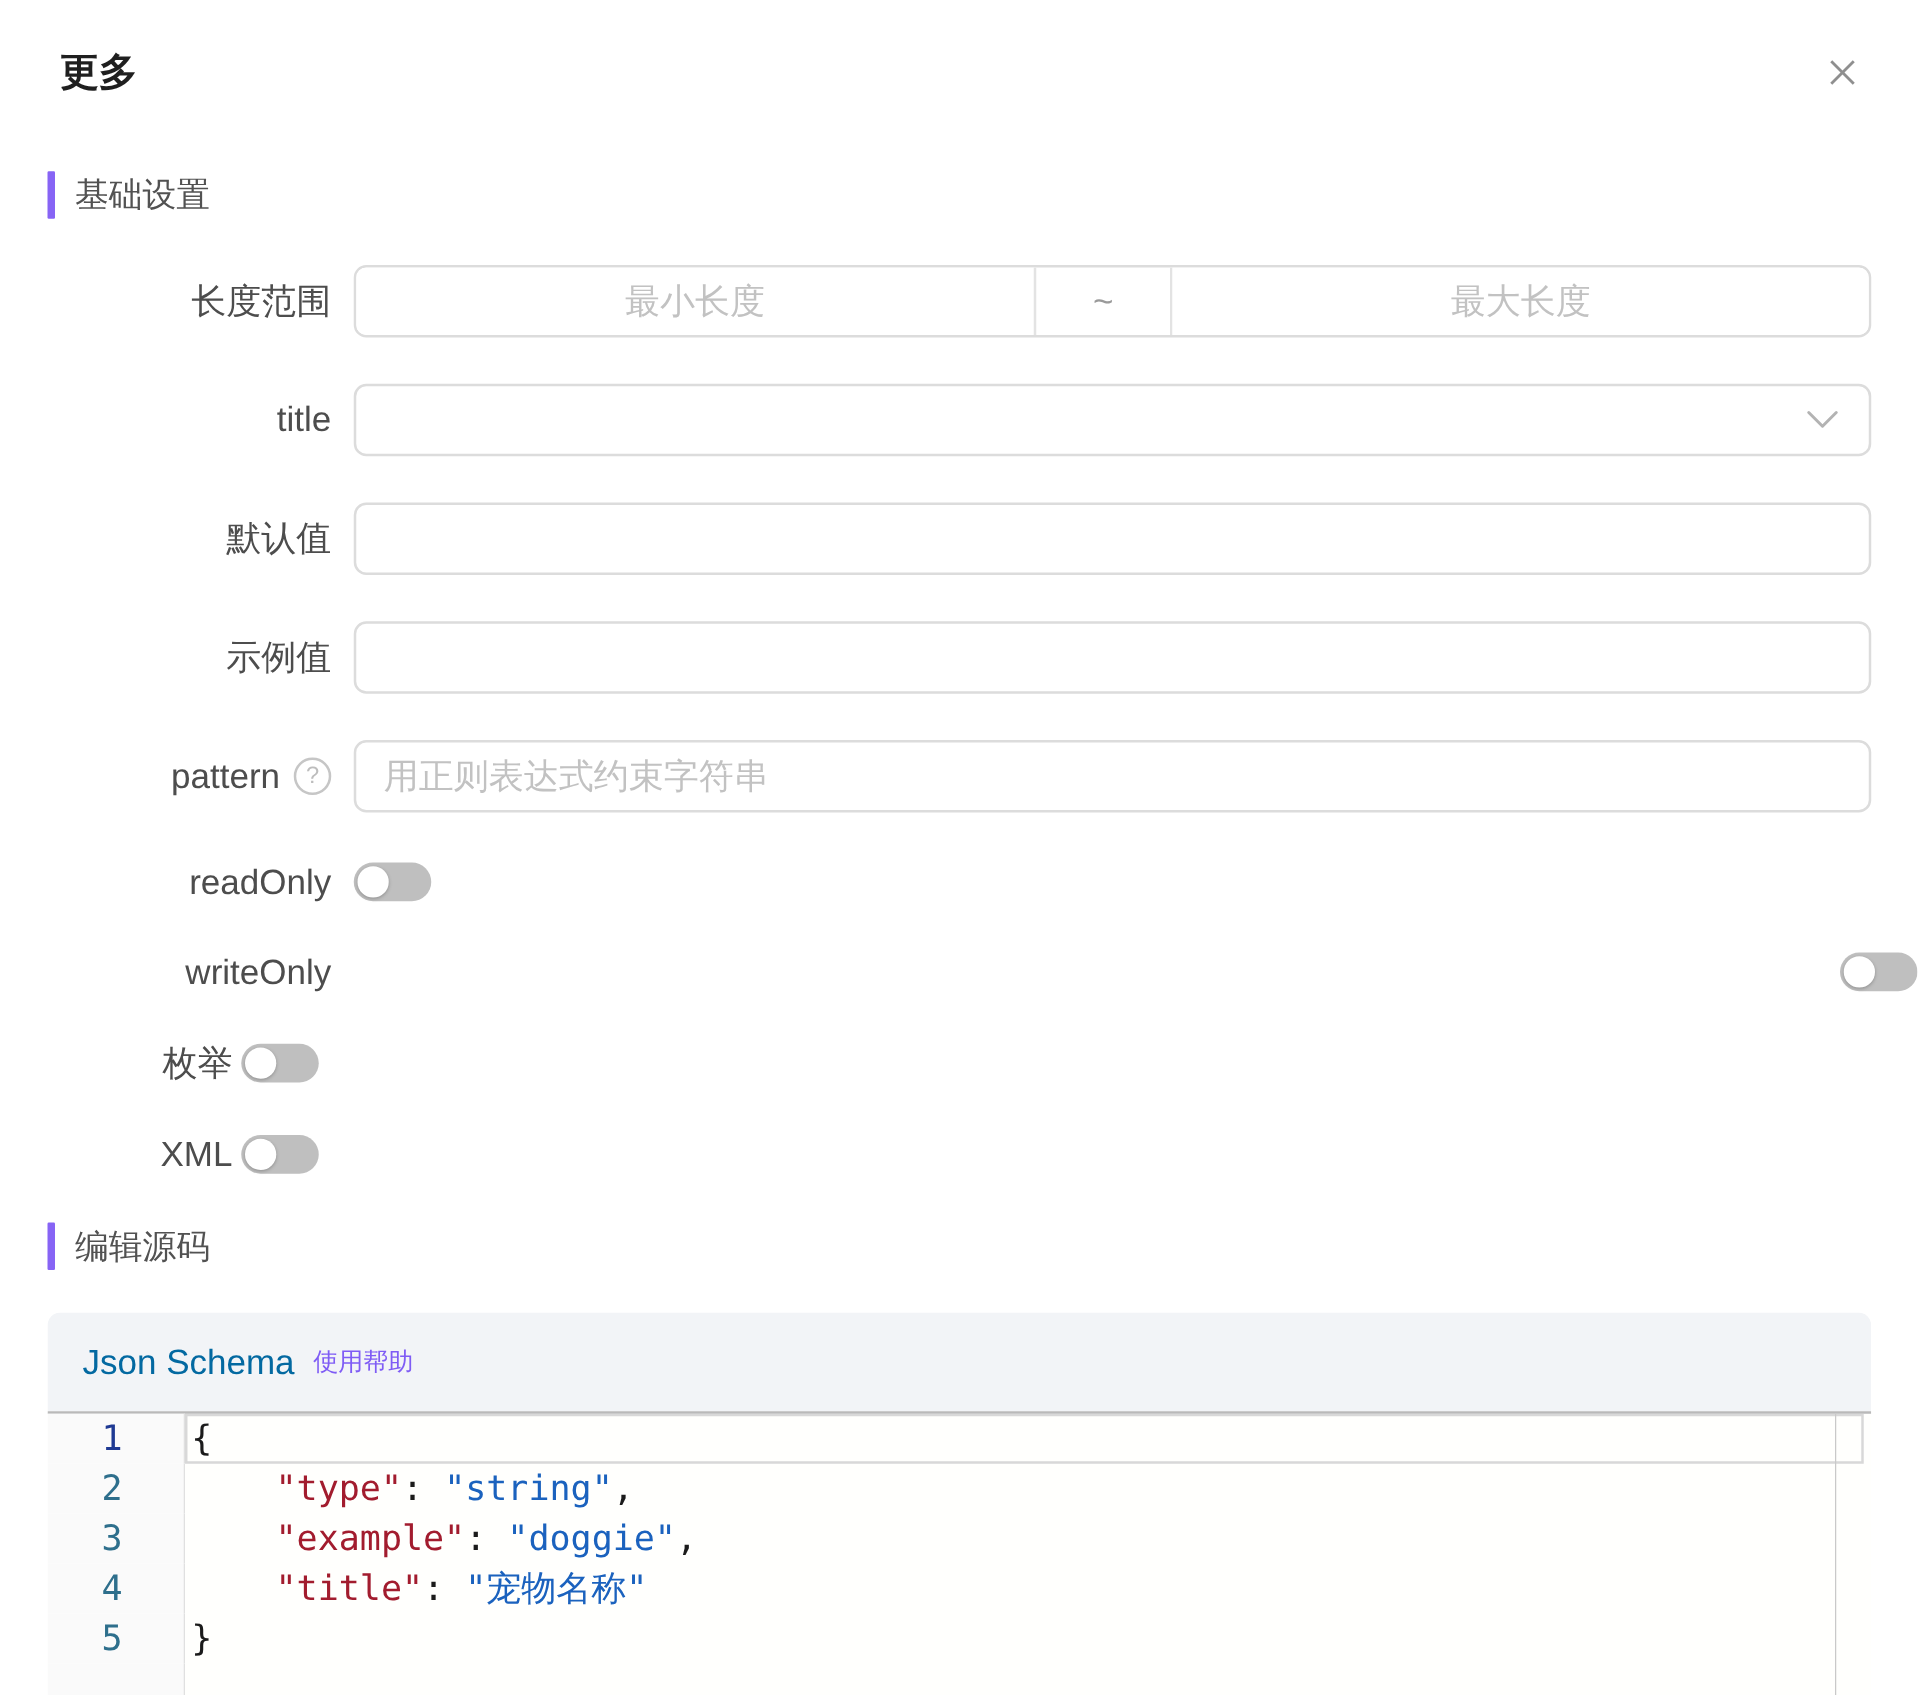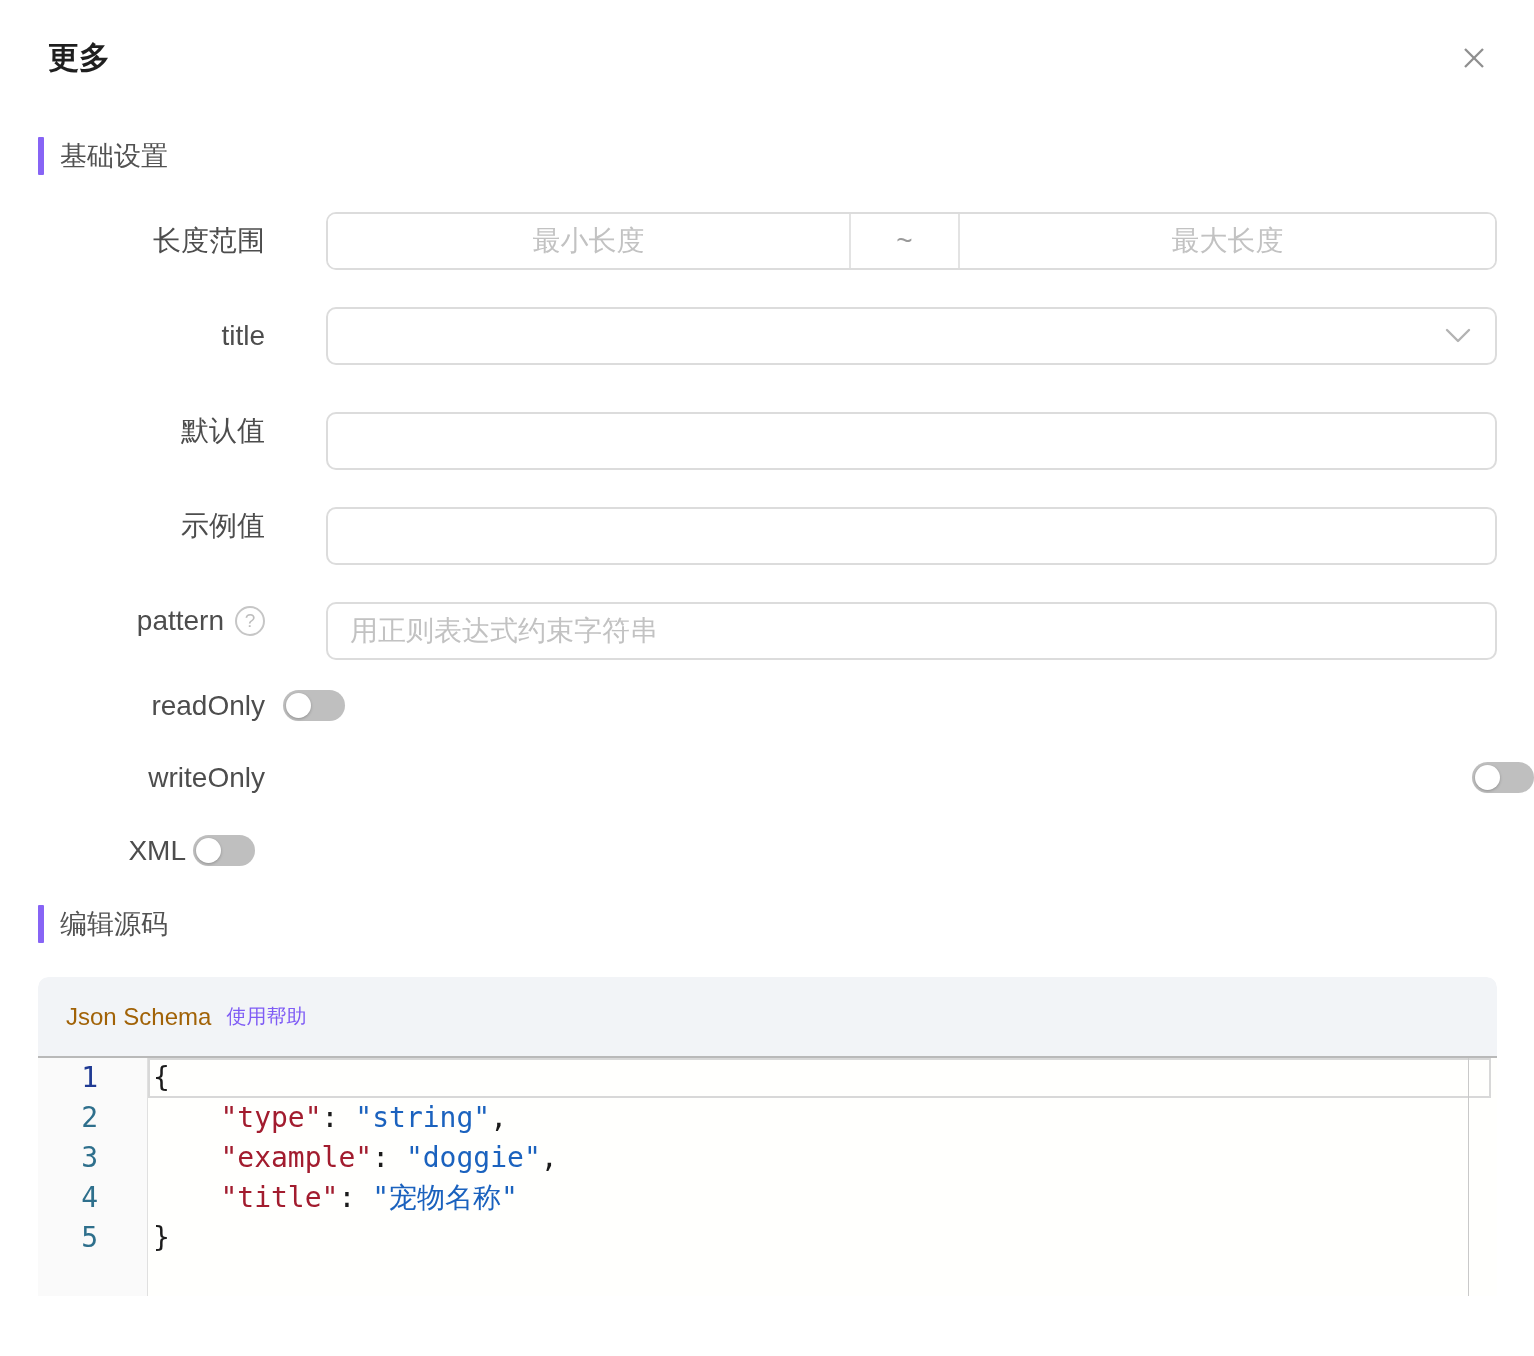--- a/index.html
+++ b/index.html
@@ -16,21 +16,21 @@
     cursor: pointer; margin-top: 2px; }
 
   
   .section-header { display: flex; align-items: center; margin: 0 38px; height: 40px; }
   .section-header.basic { margin-top: 58px; }
   .section-header.source { margin-top: 38px; }
   .accent-bar { width: 6px; height: 38px; border-radius: 1px; margin-right: 16px; }
   .section-title { font-size: 27px; color: #525252; }
 
   
-  .form-row { display: flex; align-items: flex-end; margin-top: 37px; gap: 43px; }
+  .form-row { display: flex; align-items: flex-start; margin-top: 37px; }
   .form-row.first { margin-top: 36px; }
   .form-label { width: 283px; padding-right: 18px; text-align: right; font-size: 28px;
     color: #4d4d4d; line-height: 58px; flex: none; display: flex; justify-content: flex-end;
     align-items: center; }
   .form-control { flex: 1; margin-right: 37px; height: 48px; }
 
   input.text-input, .select-box, .range-group { height: 58px; border: 2px solid #dcdcdc;
     border-radius: 10px; background: #fff; font-size: 28px; color: #333; width: 100%; }
   input.text-input { padding: 0 22px; outline: none; }
   input::placeholder { color: #c2c2c2; }
@@ -60,21 +60,21 @@
   .toggle-row.narrow .form-label { width: 193px; padding-right: 7px; }
   .switch { width: 62px; height: 31px; border-radius: 16px; background: #bfbfbf; position: relative;
     cursor: pointer; flex: none; }
   .switch .knob { position: absolute; left: 3px; top: 3px; width: 25px; height: 25px;
     border-radius: 50%; background: #fff; box-shadow: 0 1px 3px rgba(0,0,0,.25); }
 
   
   .editor-panel { margin: 33px 37px 0 38px; border-radius: 10px 10px 0 0; overflow: hidden; }
   .editor-header { height: 79px; background: #f2f4f7; display: flex; align-items: center;
     padding-left: 28px; border-radius: 10px 10px 0 0; }
-  .editor-title { font-size: 24px; color: #a16207; }
+  .editor-title { font-size: 28px; color: #0369a1; }
   .help-link { font-size: 20px; margin-left: 15px; text-decoration: none; cursor: pointer; }
 
   .code-area { position: relative; background: #fffffd; border-top: 2px solid #b9b9b9;
     height: 240px; font-family: "DejaVu Sans Mono", "Liberation Mono", monospace; }
   .code-line { display: flex; height: 40px; line-height: 40px; font-size: 28px; }
   .gutter { flex: 0 0 110px; background: #fafafa; border-right: 1px solid #e0e0e0;
     text-align: right; padding-right: 49px; color: #2e6f8c; }
   .gutter.active { color: #1f3a93; }
   .line-content { flex: 1; white-space: pre; padding-left: 5px; }
   .line-content.active { box-shadow: inset 0 0 0 2px #d8d8d8; margin-right: 6px; }
@@ -156,20 +156,26 @@
       </div>
   </div>
 
   <div class="toggle-row t2">
     <div class="form-label">writeOnly</div>
     <div class="switch" style="background: rgb(191, 191, 191);">
         <span class="knob"></span>
       </div>
   </div>
 
+  <div class="toggle-row t3 narrow">
+    <div class="form-label">枚举</div>
+    <div class="switch" style="background: rgb(191, 191, 191);">
+        <span class="knob"></span>
+      </div>
+  </div>
 
   <div class="toggle-row t4 narrow">
     <div class="form-label">XML</div>
     <div class="switch" style="background: rgb(191, 191, 191);">
         <span class="knob"></span>
       </div>
   </div>
 
   <div class="section-header source">
     <span class="accent-bar" style="background: rgb(135, 100, 245);"></span>

